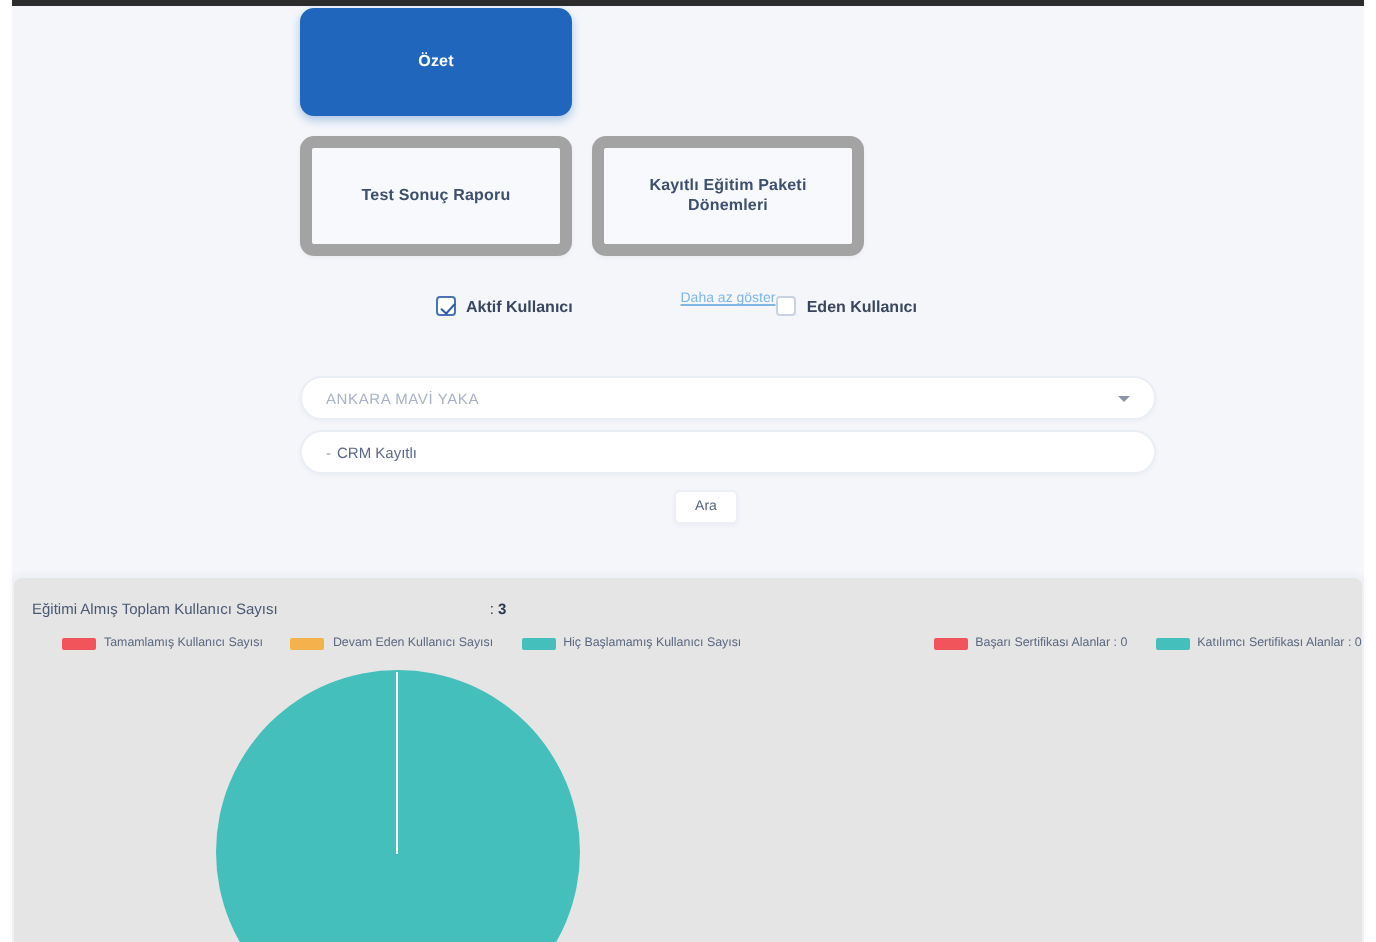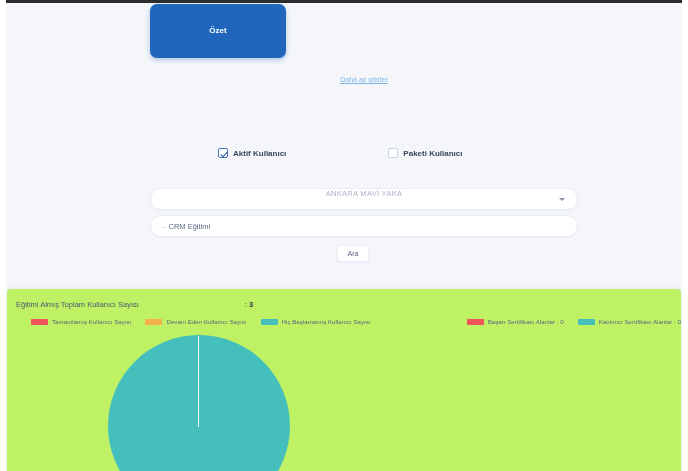--- a/index.html
+++ b/index.html
@@ -147,21 +147,21 @@
     border: 1px solid #e9edf4;
     border-radius: 11px;
     box-sizing: border-box;
     display: flex;
     align-items: center;
     padding: 0 12px;
     font-size: 7.5px;
     box-shadow: 0 1px 2px rgba(40,60,100,0.04);
     cursor: text;
   }
-  .field.select { top: 188px; color: #a9b2c4; letter-spacing: .3px; cursor: pointer; flex-direction: column; }
+  .field.select { top: 188px; color: #a9b2c4; letter-spacing: .3px; cursor: pointer; }
   .field.text   { top: 215px; color: #5c6a82; }
   .chev {
     margin-left: auto;
     width: 0; height: 0;
     border-left: 3px solid transparent;
     border-right: 3px solid transparent;
     border-top: 3.4px solid #8b95a8;
   }
   .dash {
     color: #9aa4b6;
@@ -186,21 +186,21 @@
     box-shadow: 0 1px 2px rgba(40,60,100,0.05);
   }
 
   
   .panel {
     position: absolute;
     left: 6px;
     right: 6px;
     top: 288px;
     bottom: 0;
-    background: #bef264;
+    background: #e5e5e5;
     border: 1px solid #eef1f6;
     border-bottom: none;
     border-radius: 5px 5px 0 0;
     box-shadow: 0 -1px 3px rgba(40,60,100,0.04);
     overflow: hidden;
   }
   .summary-row {
     display: flex;
     align-items: baseline;
     padding: 11px 0 0 9px;
@@ -270,44 +270,49 @@
 
 <div class="page">
   <div class="topstrip"></div>
   <div class="side-left"></div>
   <div class="side-right"></div>
 
   <div class="cards">
     <div class="card-row">
       <div class="card active">Özet</div>
     </div>
+    <div class="card-row">
+      <div class="card tall">Test Sonuç Raporu</div>
+      <div class="card tall">Kayıtlı Eğitim Paketi Dönemleri</div>
+      <div class="card tall empty"></div>
+    </div>
     <div class="showless">
       <a>Daha az göster</a>
     </div>
   </div>
 
   <div class="checkrow">
     <div class="checkitem first">
       <span class="cbox checked"></span>
       <span class="clabel">Aktif Kullanıcı</span>
     </div>
     <div class="checkitem second">
       <span class="cbox unchecked"></span>
-      <span class="clabel">Paketi Kullanıcı</span>
+      <span class="clabel">Eden Kullanıcı</span>
     </div>
   </div>
 
   <div class="field select">
     <span>ANKARA MAVİ YAKA</span>
     <span class="chev"></span>
   </div>
 
   <div class="field text">
     <span class="dash">-</span>
-    <span>CRM Eğitimi</span>
+    <span>CRM Kayıtlı</span>
   </div>
 
   <div class="btn-ara">Ara</div>
 
   <div class="panel">
     <div class="summary-row">
       <span class="summary-label">Eğitimi Almış Toplam Kullanıcı Sayısı</span>
       <span class="summary-value">
         <span>:</span>
         <b>3</b>

